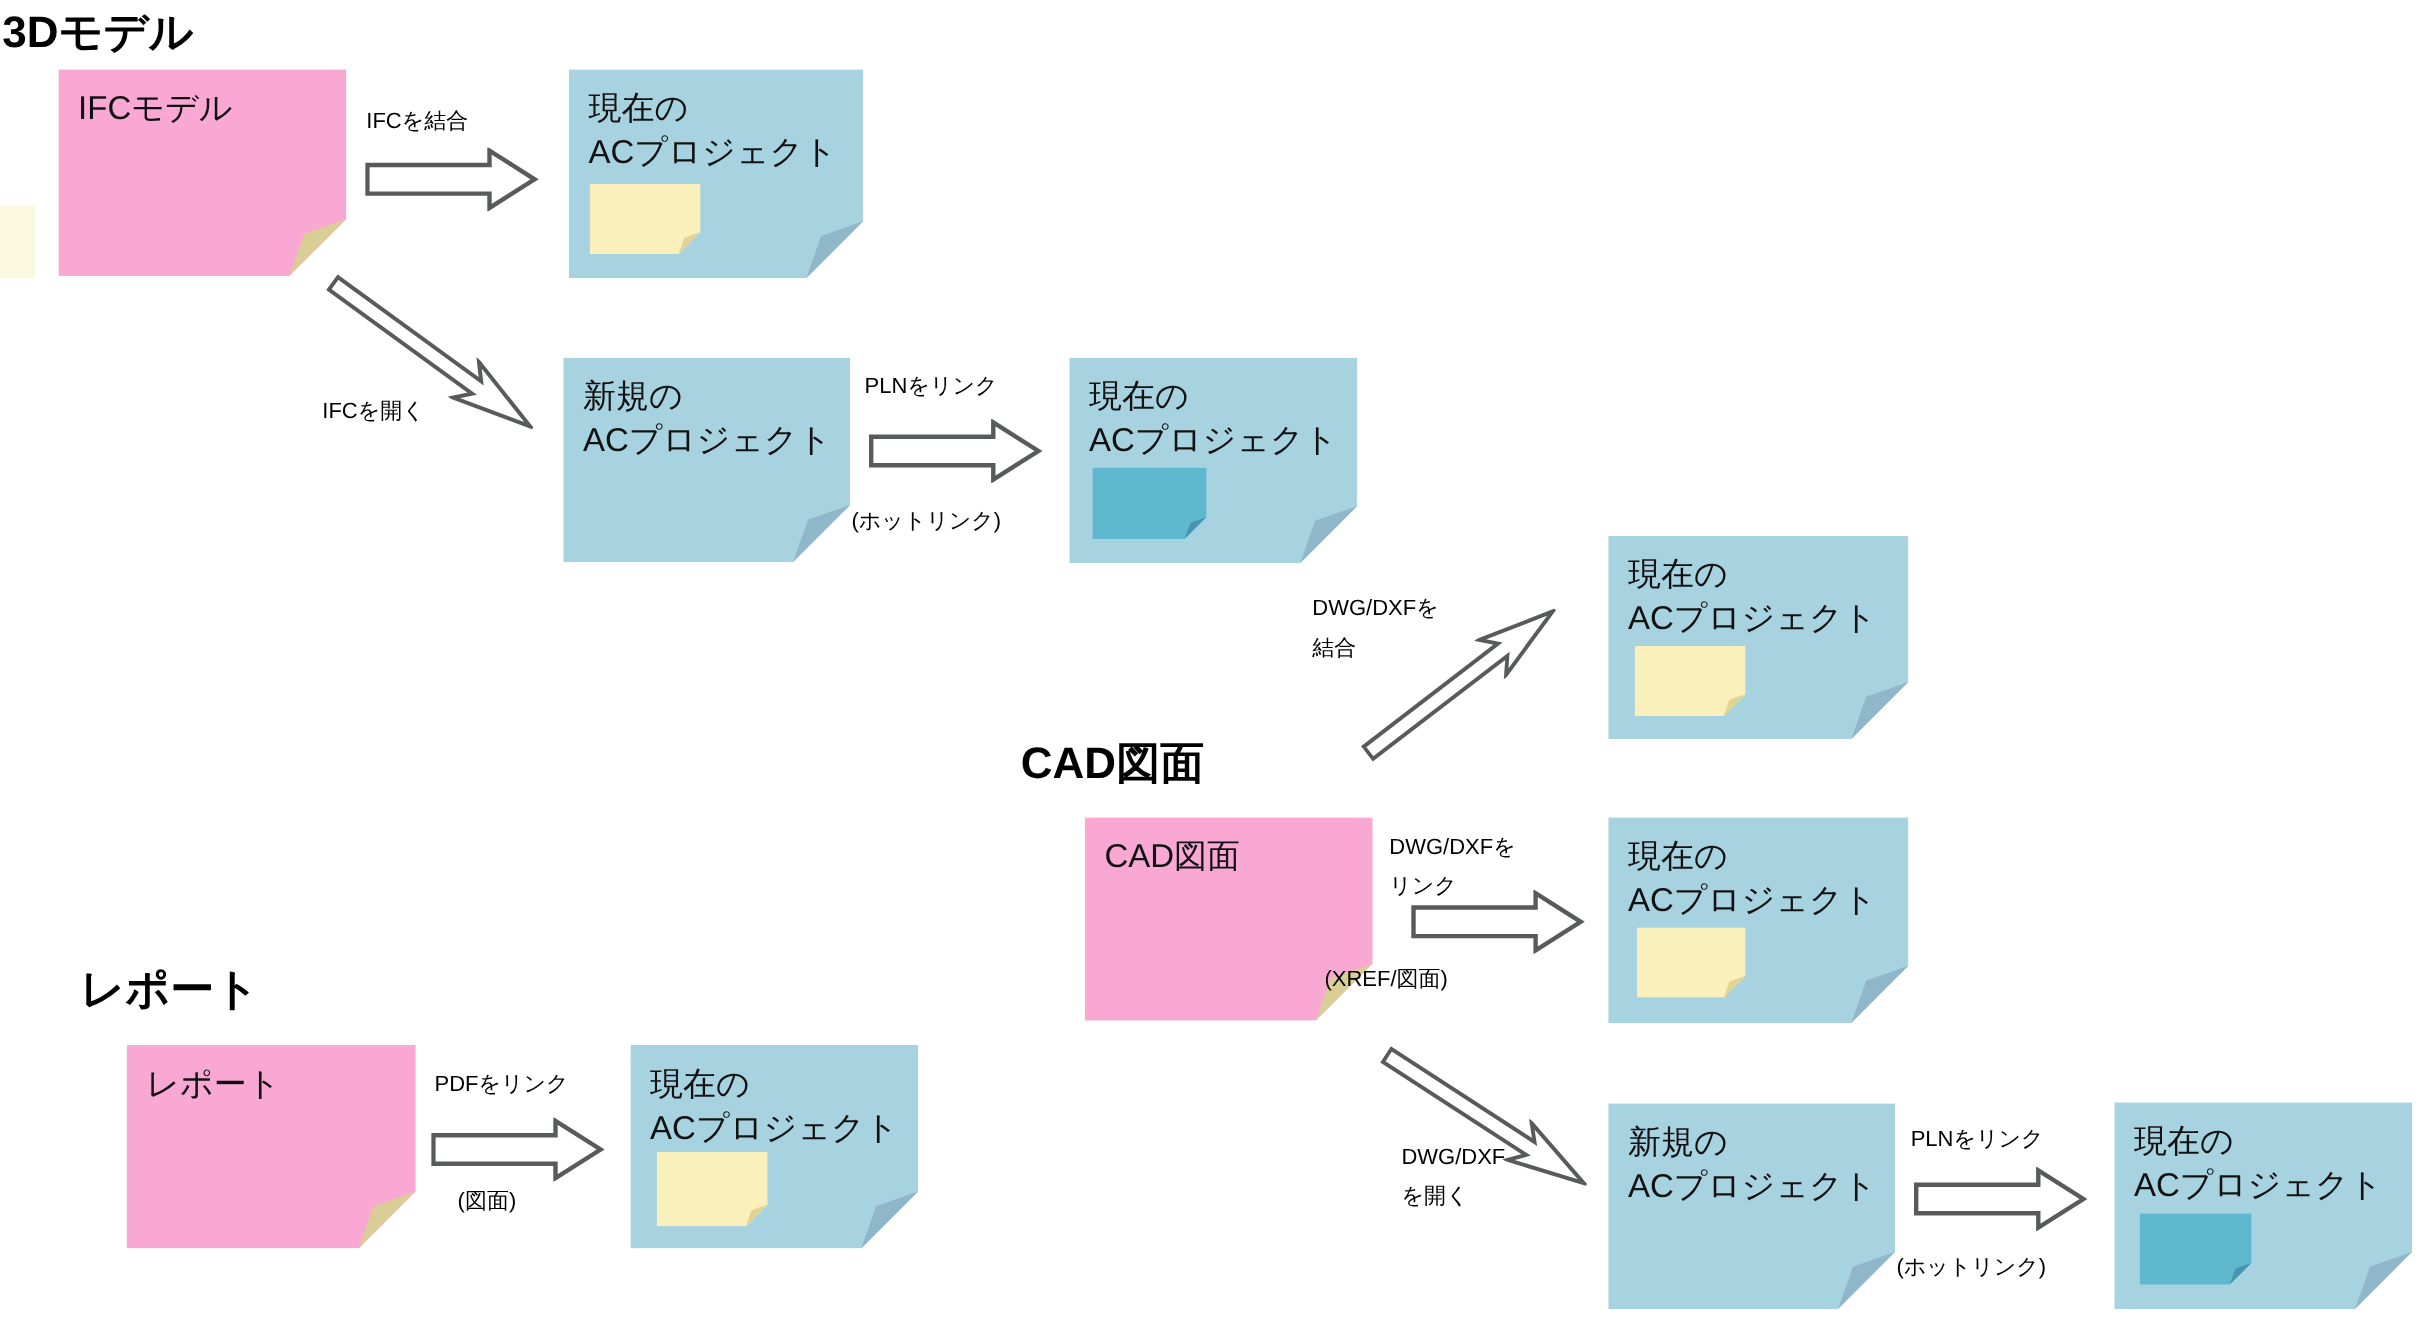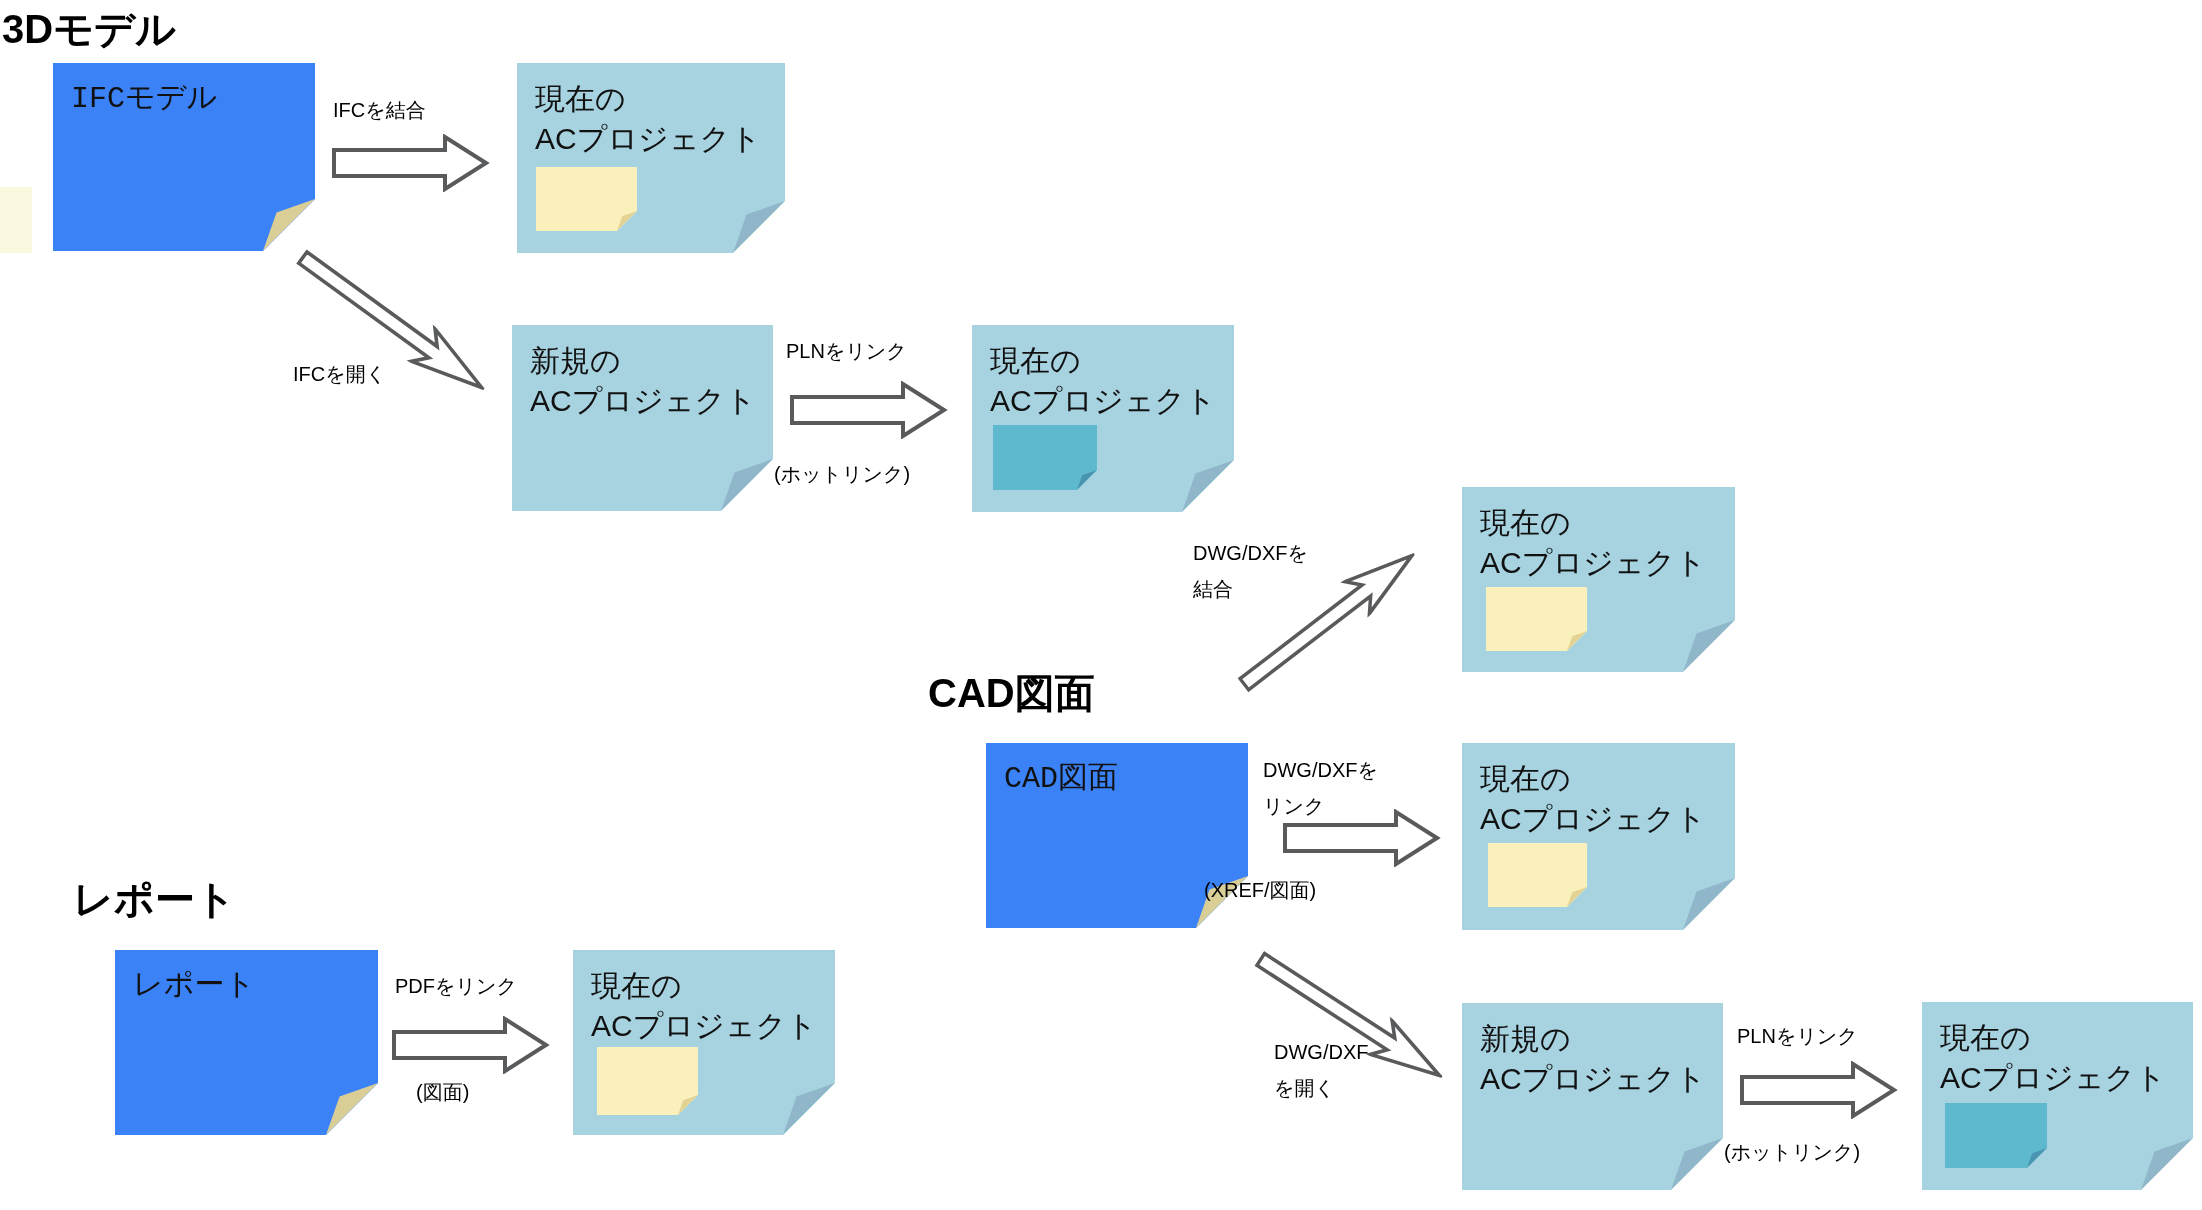--- a/index.html
+++ b/index.html
@@ -3,21 +3,21 @@
 <meta charset="utf-8">
 <style>
   html,body{margin:0;padding:0;background:#fff;}
   .canvas{position:relative;width:2202px;height:1210px;background:#fff;overflow:hidden;
           font-family:"Liberation Sans","DejaVu Sans",sans-serif;color:#111;}
   .title{position:absolute;font-size:40px;font-weight:bold;color:#000;white-space:nowrap;}
   .note{position:absolute;--f:52px;
         clip-path:polygon(0 0,100% 0,100% calc(100% - var(--f)),calc(100% - var(--f)) 100%,0 100%);}
   .note .fold{position:absolute;right:0;bottom:0;width:var(--f);height:var(--f);
         clip-path:polygon(0 100%,100% 0,26% 26%);}
-  .note.yellow{background:#3b82f6;font-family:Liberation Mono, monospace;} .note.yellow>.fold{background:#D9CF96;}
+  .note.yellow{background:#f9a8d4;} .note.yellow>.fold{background:#D9CF96;}
   .note.blue{background:#A7D2E0;}   .note.blue>.fold{background:#8FB6C9;}
   .note.inner{--f:20px;}
   .note.inner.iny{background:#F9F0BB;} .note.inner.iny>.fold{background:#E2D392;}
   .note.inner.teal{background:#5FB9CE;} .note.inner.teal>.fold{background:#4894B1;}
   .note-text{position:absolute;left:18px;top:16px;font-size:30px;line-height:40px;white-space:nowrap;}
   .lbl{position:absolute;font-size:20px;line-height:36px;white-space:nowrap;color:#000;}
   .arrow{position:absolute;}
   .diag{position:absolute;transform-origin:0 50%;}
   .edge-note{position:absolute;background:#F8F2C6;}
 </style>

